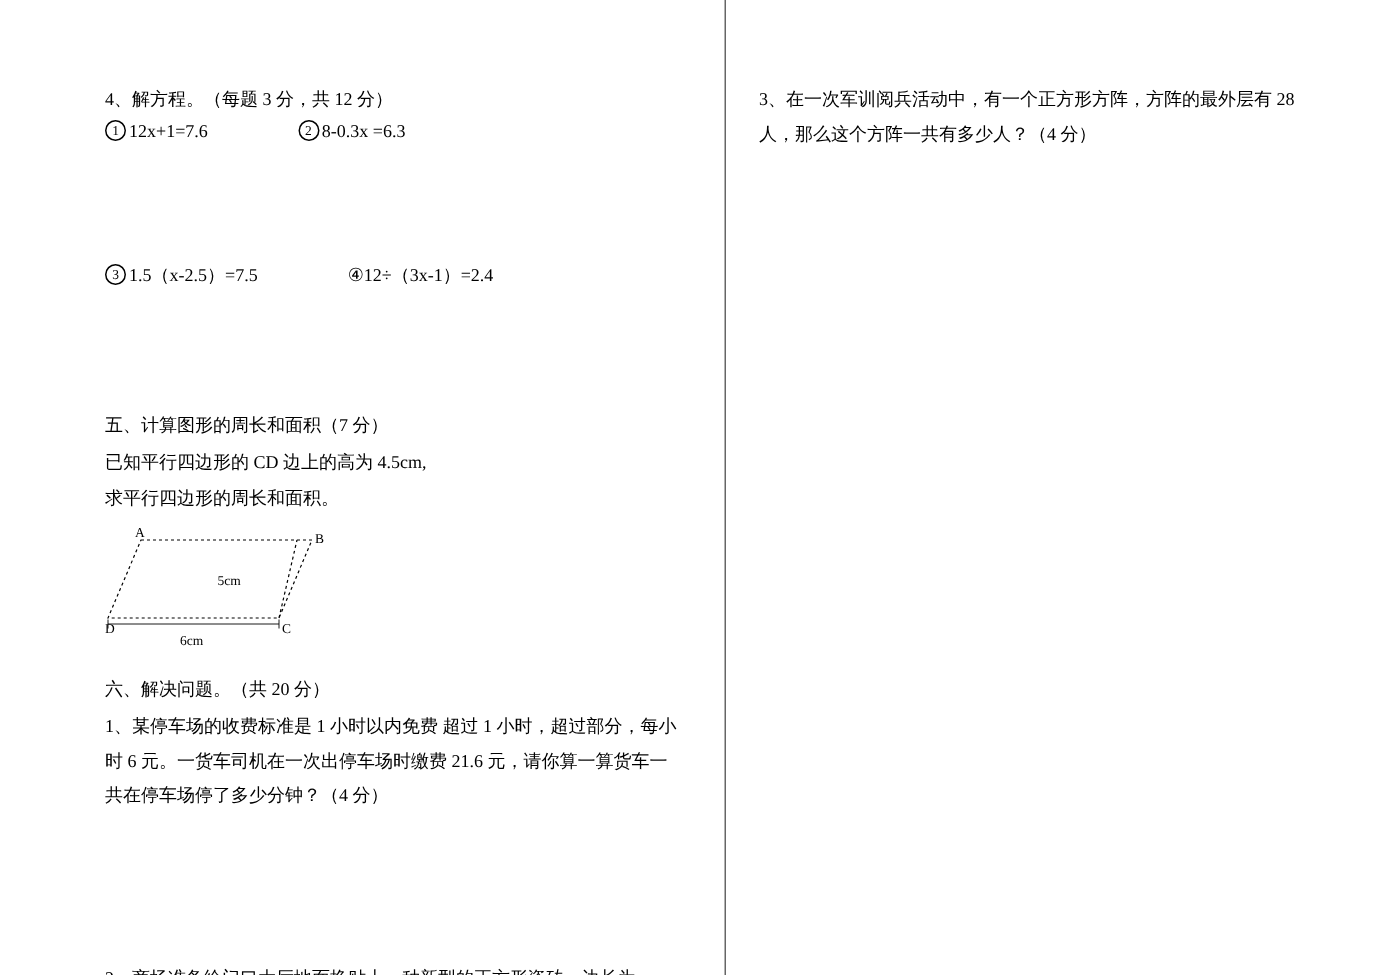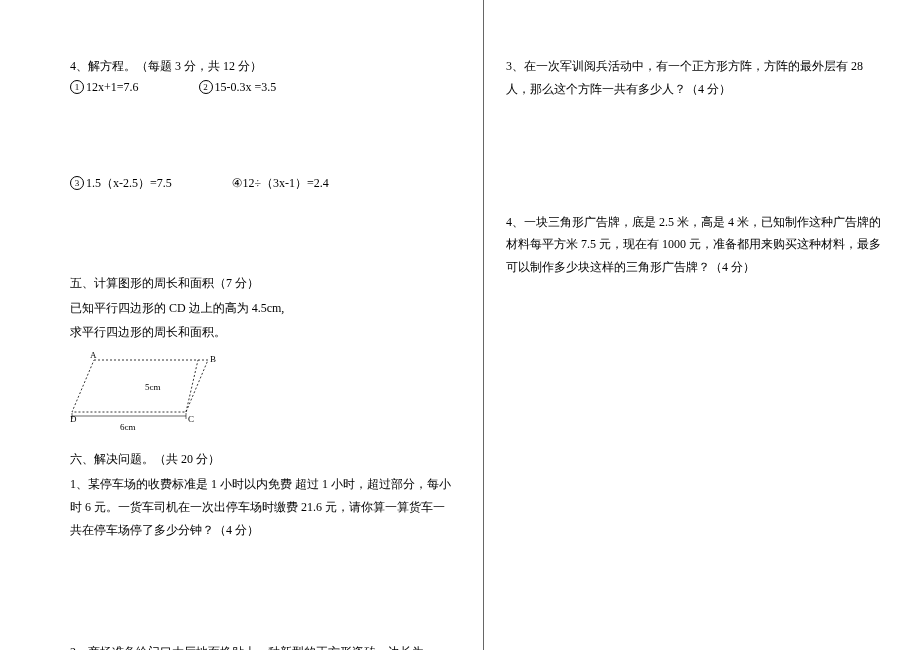--- a/index.html
+++ b/index.html
@@ -66,21 +66,21 @@
 <div class="page">
   <div class="column column-left">
     <div class="line">4、解方程。（每题 3 分，共 12 分）</div>
     <div class="eq-row">
       <div class="eq-item">
         <span class="circ">1</span>
         <span>12x+1=7.6</span>
       </div>
       <div class="eq-item">
         <span class="circ">2</span>
-        <span>15-0.3x =3.5</span>
+        <span>8-0.3x =6.3</span>
       </div>
     </div>
 
     <div class="eq-row gap-lg">
       <div class="eq-item">
         <span class="circ">3</span>
         <span>1.5（x-2.5）=7.5</span>
       </div>
       <div class="eq-item">
         <span>④12÷（3x-1）=2.4</span>
@@ -109,16 +109,15 @@
 
     <div class="line">六、解决问题。（共 20 分）</div>
     <div class="line">1、某停车场的收费标准是 1 小时以内免费 超过 1 小时，超过部分，每小时 6 元。一货车司机在一次出停车场时缴费 21.6 元，请你算一算货车一共在停车场停了多少分钟？（4 分）</div>
 
     <div class="line gap-xl">2、商场准备给门口大厅地面换贴上一种新型的正方形瓷砖，边长为 1.2m，大厅的面积是 126m²，请你计算一下，完成换贴工作，至少需要多少块这样的瓷砖？（4 分）</div>
   </div>
 
   <div class="column column-right">
     <div class="line">3、在一次军训阅兵活动中，有一个正方形方阵，方阵的最外层有 28 人，那么这个方阵一共有多少人？（4 分）</div>
 
-    <div class="line" style="margin-top:110px">4、一块三角形广告牌，底是 2.5 米，高是 4 米，已知制作这种广告牌的材料每平方米 7.5 元，现在有 1000 元，准备都用来购买这种材料，最多可以制作多少块这样的三角形广告牌？（4 分）</div>
 
   </div>
 </div>
 
 </body></html>

